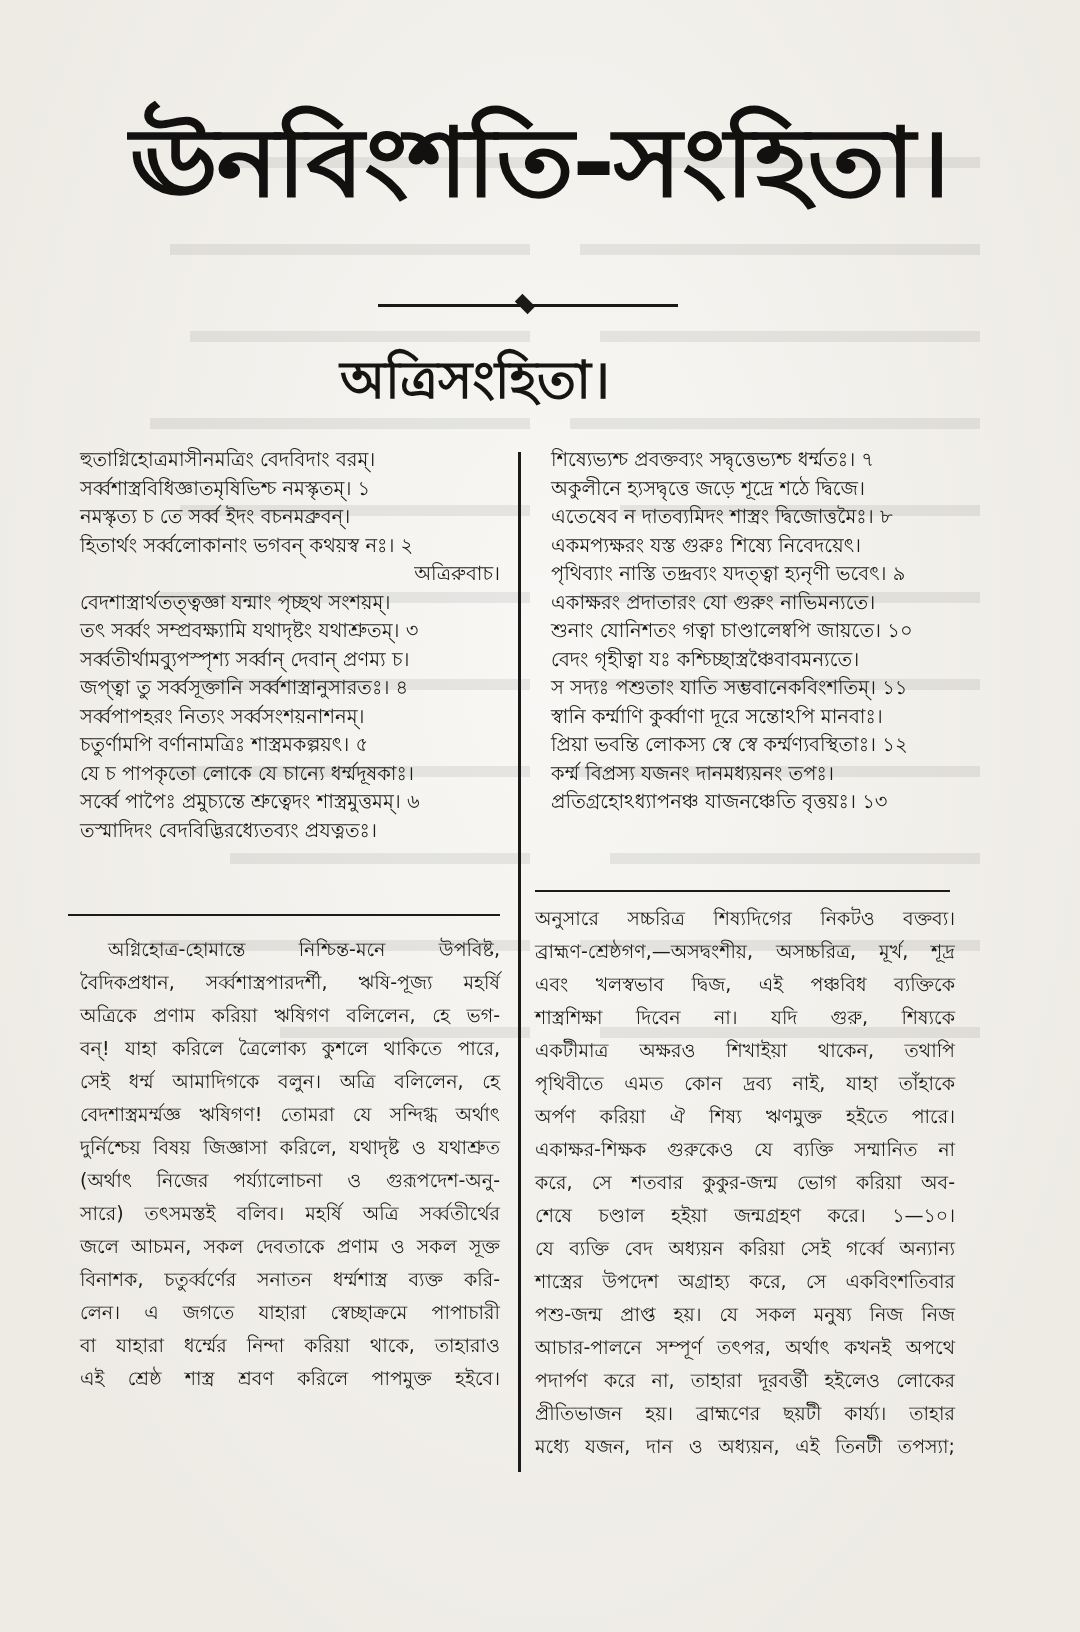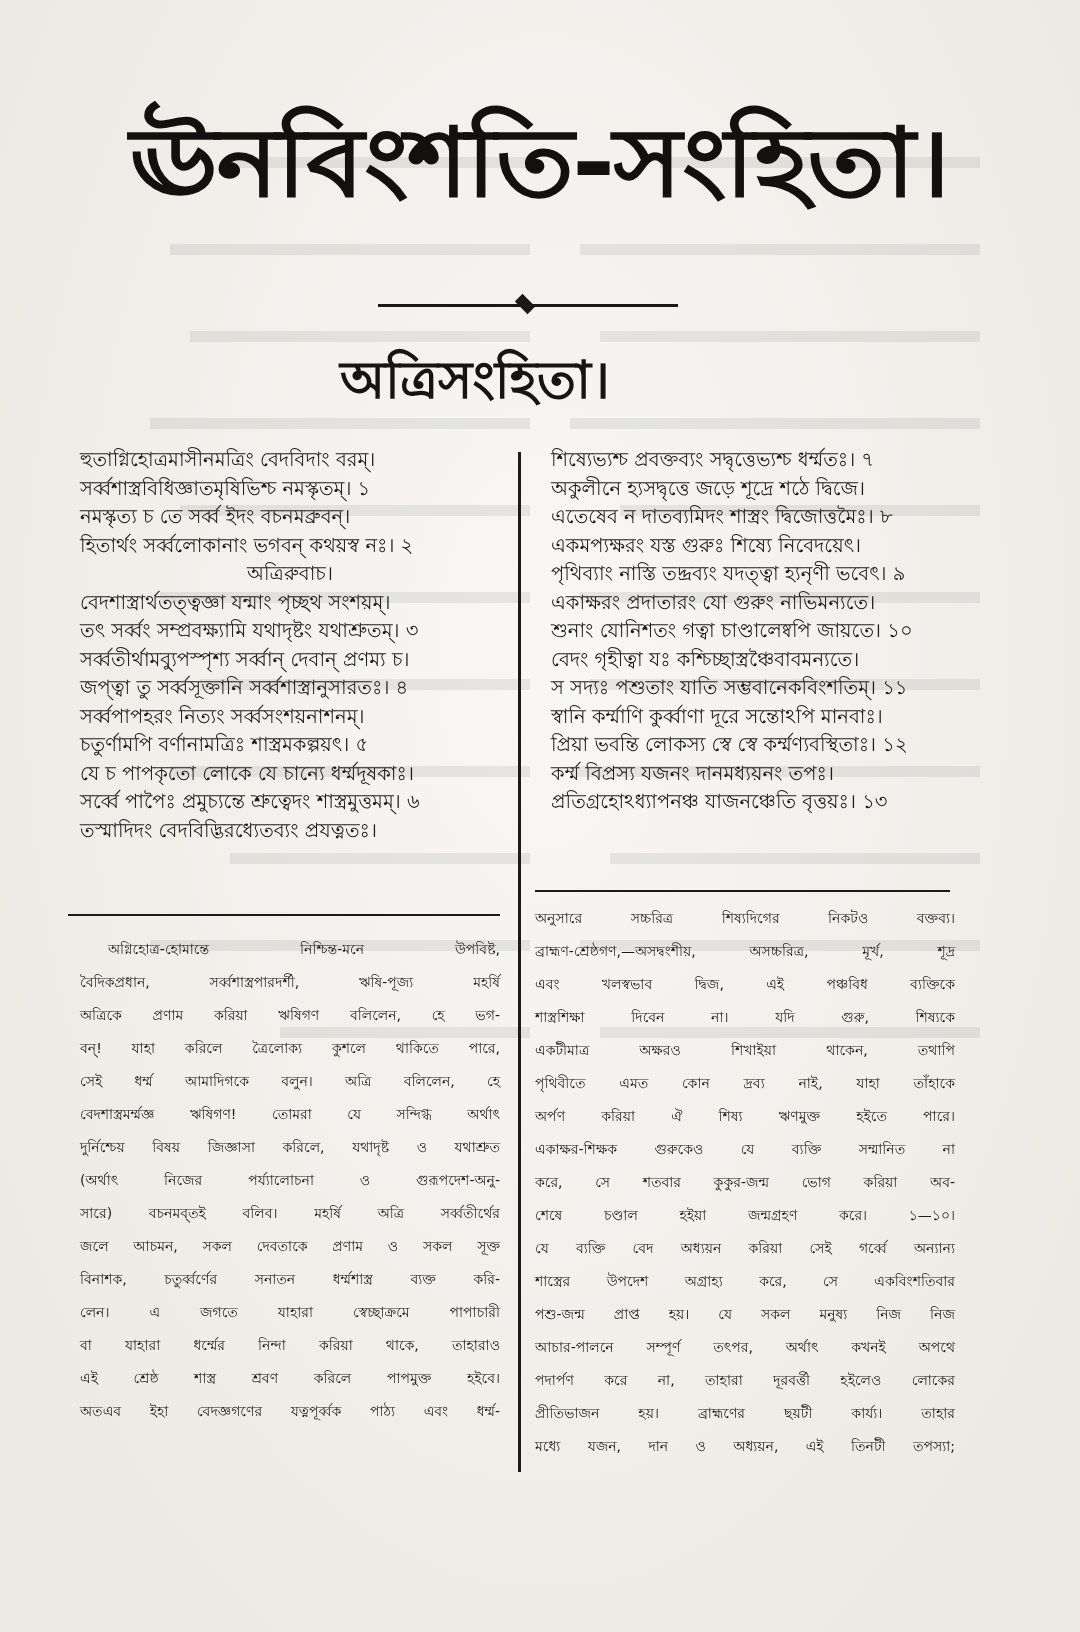--- a/index.html
+++ b/index.html
@@ -58,37 +58,37 @@
 
     .col {
       position: absolute;
       font-size: 19.5px;
       white-space: nowrap;
       color: #1c1b19;
     }
     .verse-left { left: 80px; top: 446px; width: 420px; }
     .verse-right { left: 535px; top: 446px; width: 420px; margin-left: 16px; }
     .verse-line { height: 28.5px; line-height: 28.5px; }
-    .verse-line.center { text-align: center; }
+    .verse-line.center { text-align: right; }
 
     .rule-left {
       position: absolute; left: 68px; top: 914px; width: 432px; height: 2px; background: #1c1b19;
     }
     .rule-right {
       position: absolute; left: 535px; top: 890px; width: 415px; height: 2px; background: #1c1b19;
     }
     .col-divider {
       position: absolute; left: 518px; top: 452px; width: 3px; height: 1020px; background: #1c1b19;
     }
 
     .prose-left { left: 80px; top: 933px; width: 420px; }
     .prose-right { left: 535px; top: 902px; width: 420px; }
     .prose-line {
       height: 33px; line-height: 33px; text-align: justify; text-align-last: justify;
-      font-size: 14px;
+      font-size: 19px;
     }
     .prose-line.indent { padding-left: 28px; }
   </style>
 </head>
 <body>
 
 <div class="page">
 
   <div class="bleed left">
     <div class="bleed-line"><span class="bleed-bar" style="width:300px"></span></div>
@@ -166,27 +166,26 @@
 
   <div class="col prose-left">
     <div class="prose-line indent">অগ্নিহোত্র-হোমান্তে নিশ্চিন্ত-মনে উপবিষ্ট,</div>
     <div class="prose-line">বৈদিকপ্রধান, সর্ব্বশাস্ত্রপারদর্শী, ঋষি-পূজ্য মহর্ষি</div>
     <div class="prose-line">অত্রিকে প্রণাম করিয়া ঋষিগণ বলিলেন, হে ভগ-</div>
     <div class="prose-line">বন্! যাহা করিলে ত্রৈলোক্য কুশলে থাকিতে পারে,</div>
     <div class="prose-line">সেই ধর্ম্ম আমাদিগকে বলুন। অত্রি বলিলেন, হে</div>
     <div class="prose-line">বেদশাস্ত্রমর্ম্মজ্ঞ ঋষিগণ! তোমরা যে সন্দিগ্ধ অর্থাৎ</div>
     <div class="prose-line">দুর্নিশ্চেয় বিষয় জিজ্ঞাসা করিলে, যথাদৃষ্ট ও যথাশ্রুত</div>
     <div class="prose-line">(অর্থাৎ নিজের পর্য্যালোচনা ও গুরূপদেশ-অনু-</div>
-    <div class="prose-line">সারে) বচনমব্তই বলিব। মহর্ষি অত্রি সর্ব্বতীর্থের</div>
+    <div class="prose-line">সারে) তৎসমস্তই বলিব। মহর্ষি অত্রি সর্ব্বতীর্থের</div>
     <div class="prose-line">জলে আচমন, সকল দেবতাকে প্রণাম ও সকল সূক্ত</div>
     <div class="prose-line">বিনাশক, চতুর্ব্বর্ণের সনাতন ধর্ম্মশাস্ত্র ব্যক্ত করি-</div>
     <div class="prose-line">লেন। এ জগতে যাহারা স্বেচ্ছাক্রমে পাপাচারী</div>
     <div class="prose-line">বা যাহারা ধর্ম্মের নিন্দা করিয়া থাকে, তাহারাও</div>
     <div class="prose-line">এই শ্রেষ্ঠ শাস্ত্র শ্রবণ করিলে পাপমুক্ত হইবে।</div>
-    <div class="prose-line">অতএব ইহা বেদজ্ঞগণের যত্নপূর্ব্বক পাঠ্য এবং ধর্ম্ম-</div>
   </div>
 
   <div class="col prose-right">
     <div class="prose-line">অনুসারে সচ্চরিত্র শিষ্যদিগের নিকটও বক্তব্য।</div>
     <div class="prose-line">ব্রাহ্মণ-শ্রেষ্ঠগণ,—অসদ্বংশীয়, অসচ্চরিত্র, মূর্খ, শূদ্র</div>
     <div class="prose-line">এবং খলস্বভাব দ্বিজ, এই পঞ্চবিধ ব্যক্তিকে</div>
     <div class="prose-line">শাস্ত্রশিক্ষা দিবেন না। যদি গুরু, শিষ্যকে</div>
     <div class="prose-line">একটীমাত্র অক্ষরও শিখাইয়া থাকেন, তথাপি</div>
     <div class="prose-line">পৃথিবীতে এমত কোন দ্রব্য নাই, যাহা তাঁহাকে</div>
     <div class="prose-line">অর্পণ করিয়া ঐ শিষ্য ঋণমুক্ত হইতে পারে।</div>

